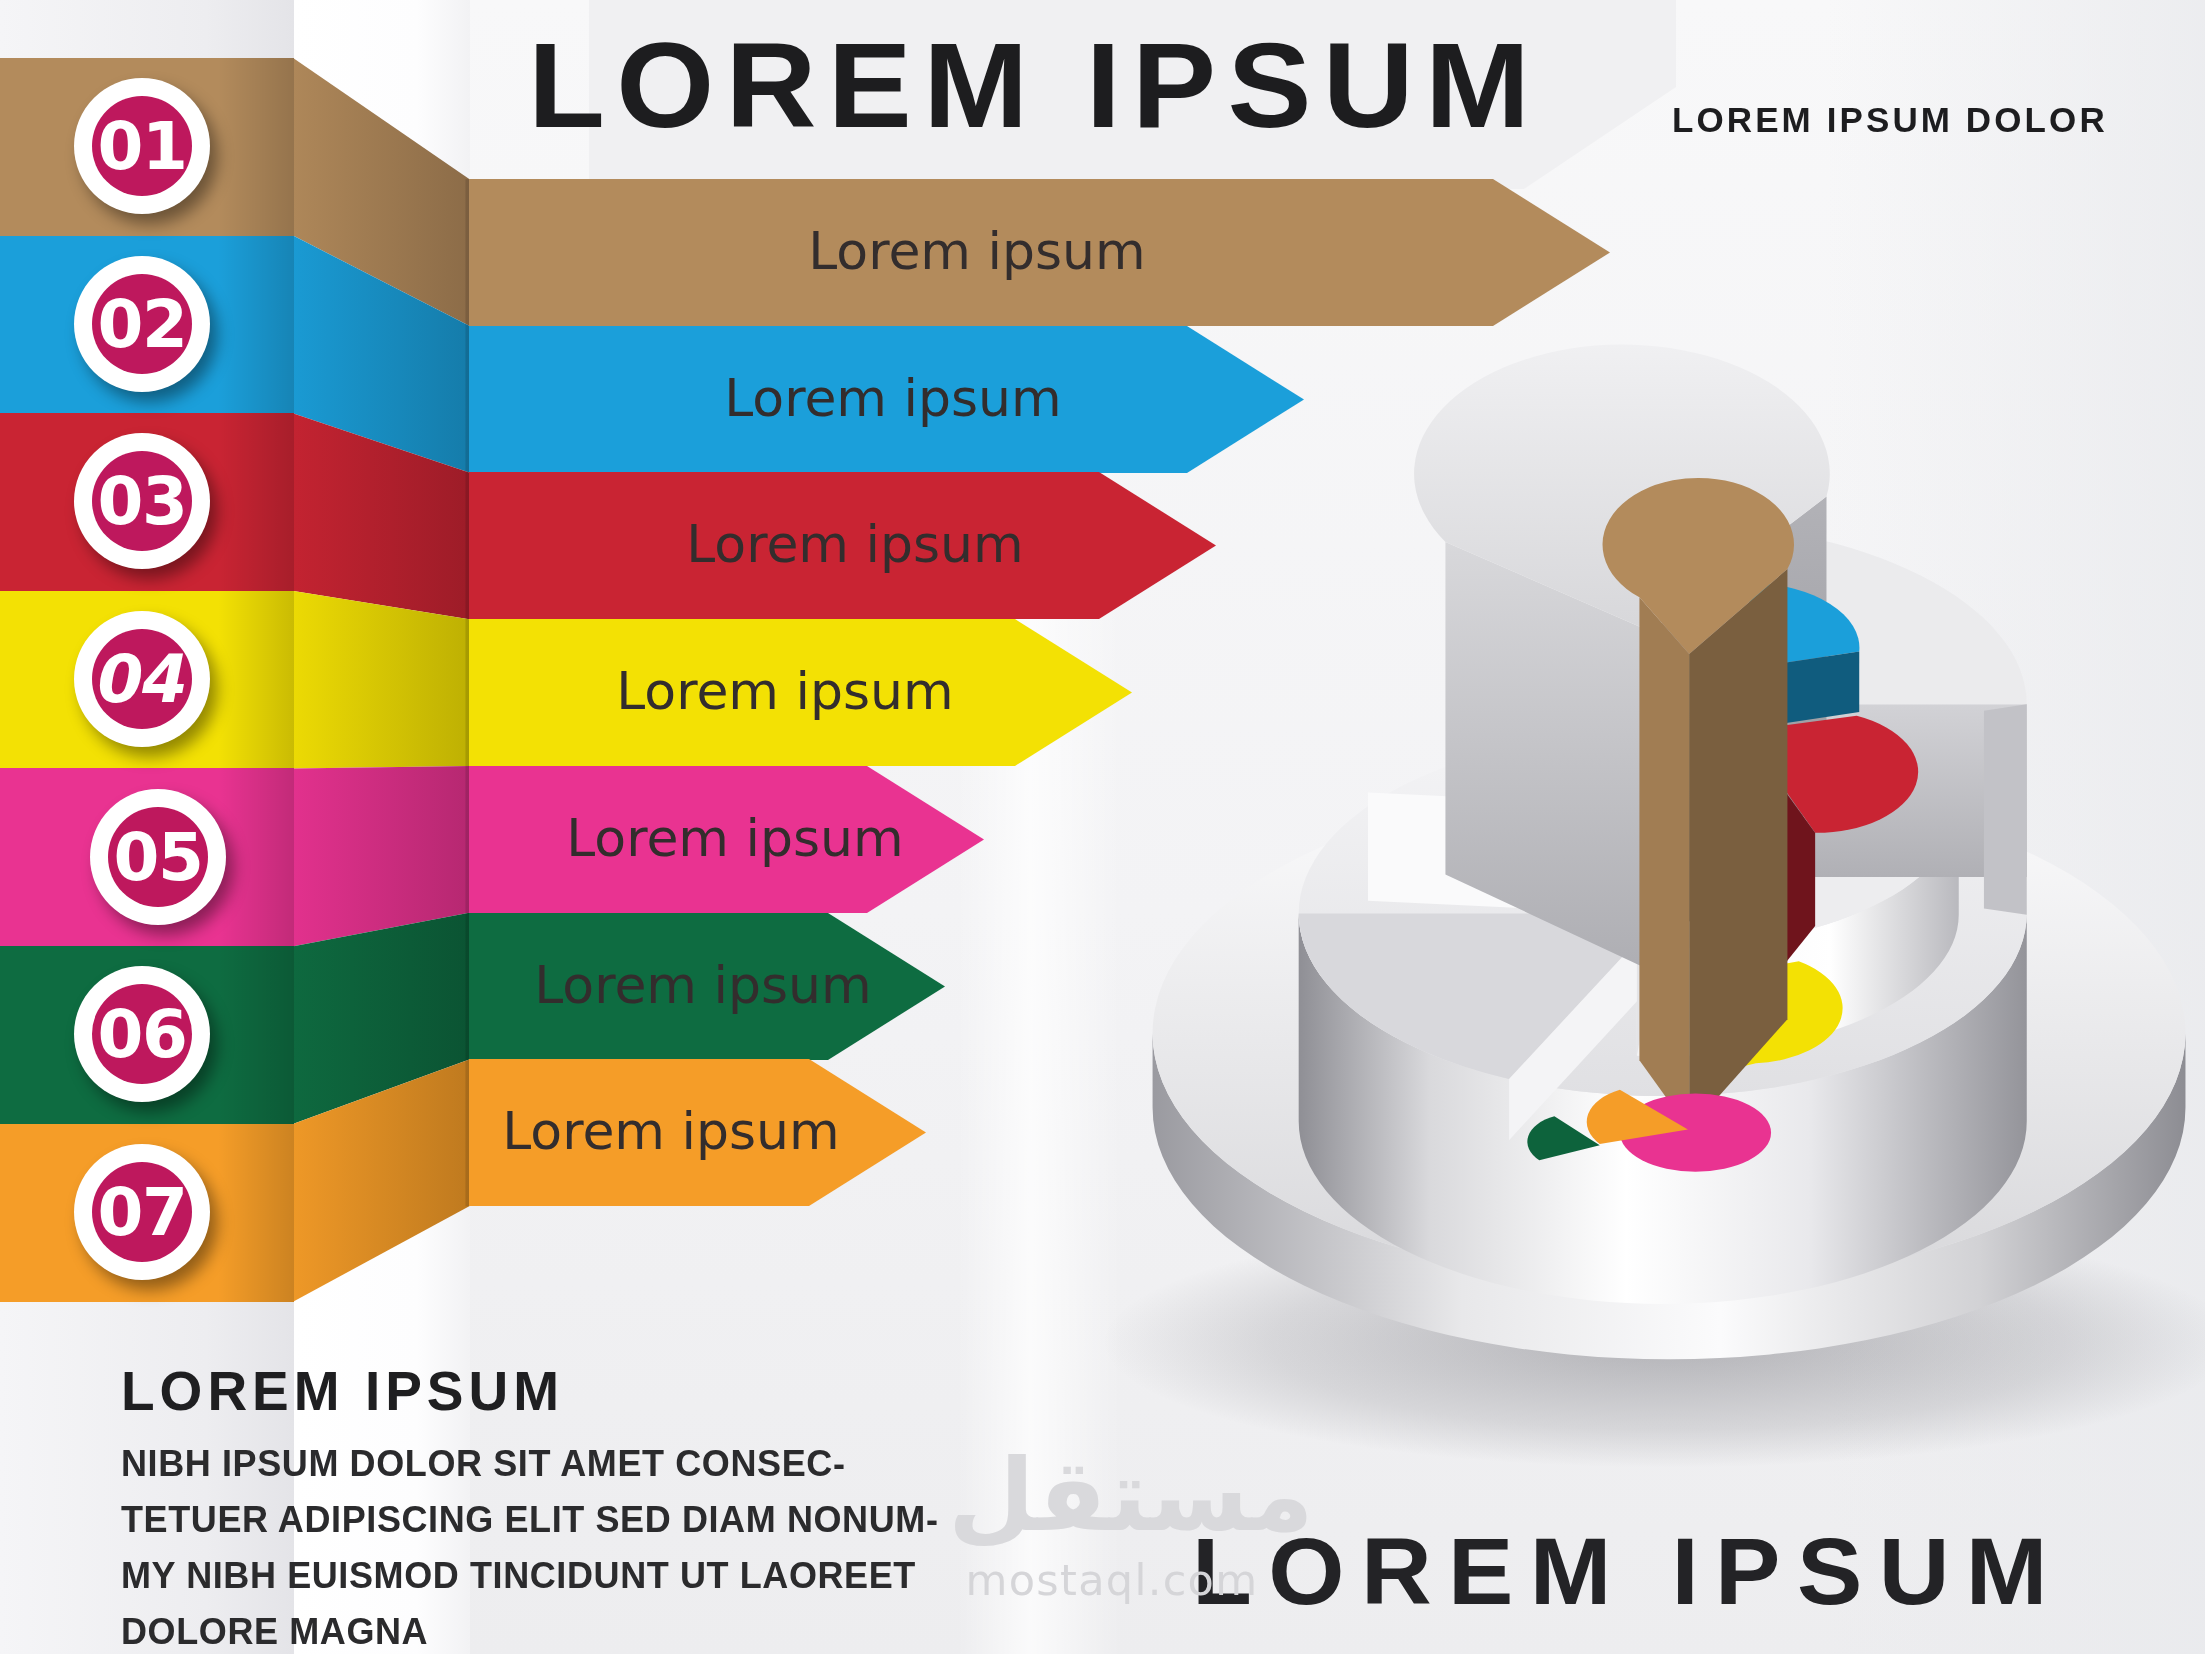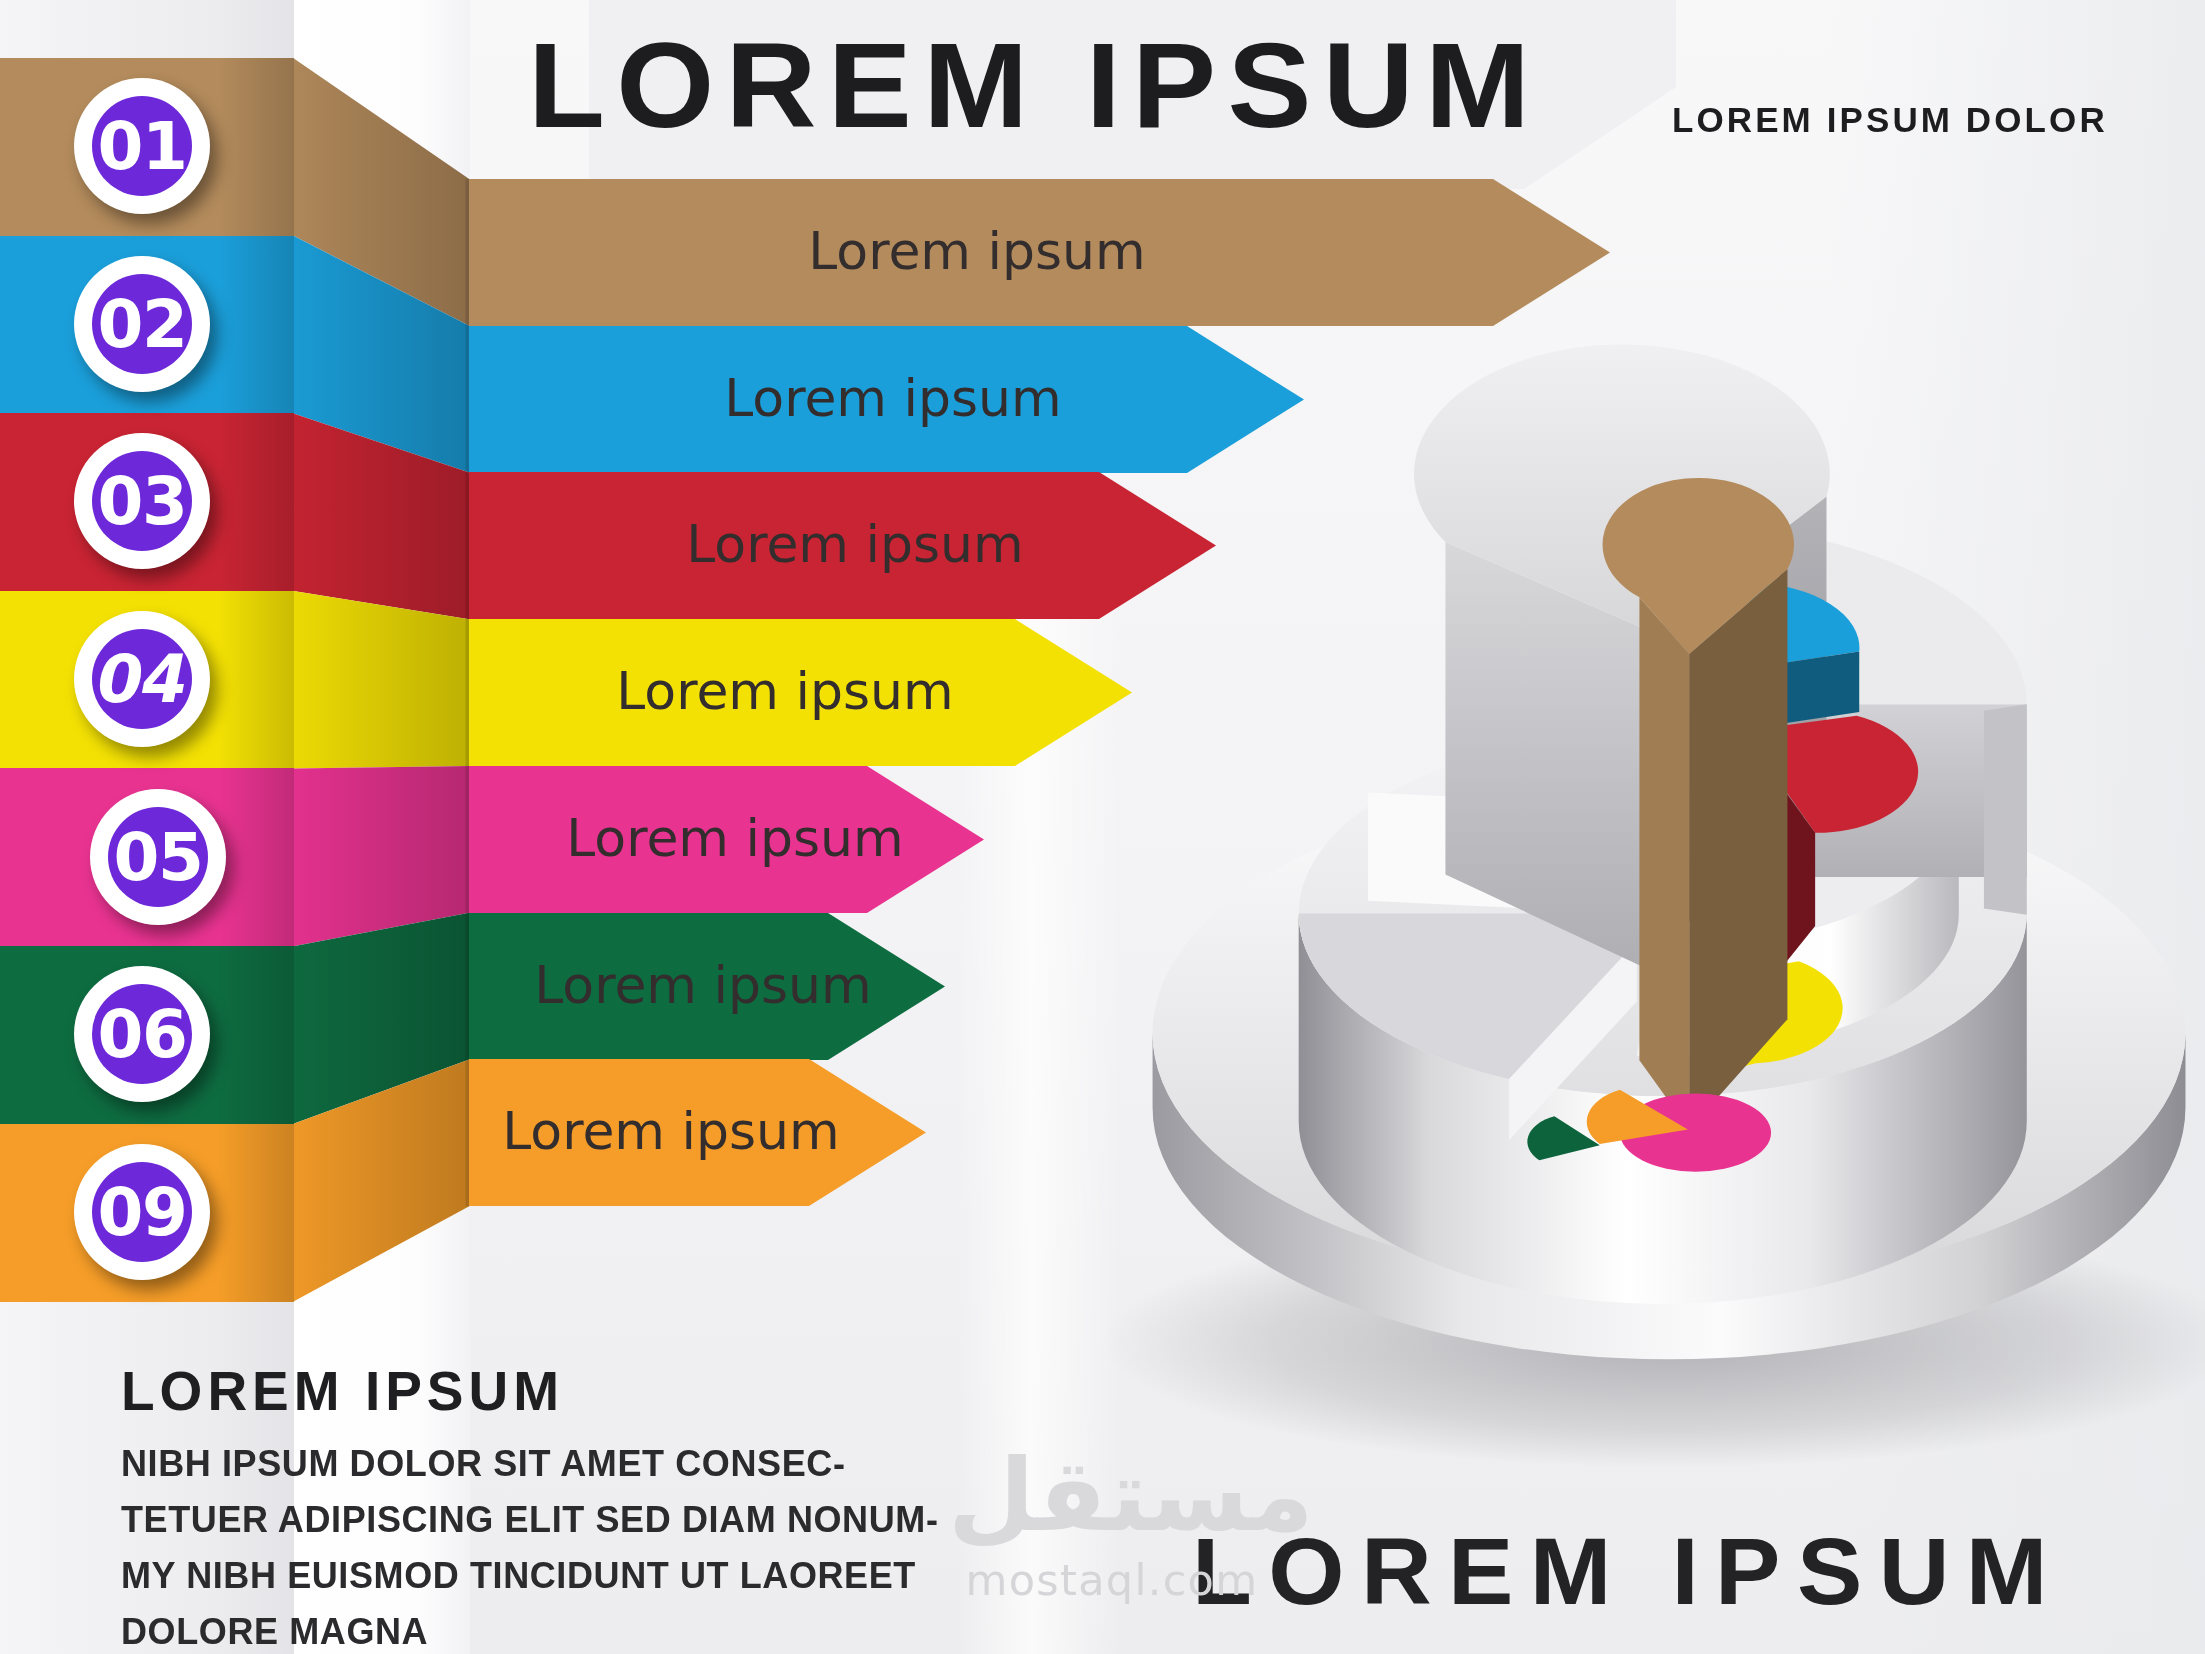--- a/index.html
+++ b/index.html
@@ -23,21 +23,21 @@
            letter-spacing:11.3px;white-space:nowrap;transform:scaleY(.96);transform-origin:top left;}
   #page-subtitle{left:1672px;top:100px;font-size:35px;font-weight:bold;color:#1d1d1f;
            letter-spacing:3.1px;white-space:nowrap;text-align:right;}
   
   .band{position:absolute;left:0;width:294px;height:178px;}
   .band .crease{position:absolute;right:0;top:0;width:76px;height:100%;
            background:linear-gradient(90deg,rgba(0,0,0,0) 0%,rgba(0,0,0,.17) 100%);}
   .badge{position:absolute;width:136px;height:136px;border-radius:50%;background:#ffffff;
            box-shadow:7.6px 10px 16.4px rgba(0,0,0,.40);}
   .badge .inner{position:absolute;left:18px;top:18px;width:100px;height:100px;border-radius:50%;
-           background:#6d28d9;display:flex;align-items:center;justify-content:center;}
+           background:#be185d;display:flex;align-items:center;justify-content:center;}
   .badge .num{color:#ffffff;font-family:"DejaVu Sans",sans-serif;font-weight:bold;font-size:66px;letter-spacing:-1.3px;}
   .arrow{position:absolute;filter:drop-shadow(10px 14px 10px rgba(40,40,55,.30));}
   .arrow .lbl{position:absolute;top:50%;transform:translate(-50%,-54%);
            font-family:"DejaVu Sans",sans-serif;font-size:52px;color:#332d2d;white-space:nowrap;}
   svg.layer{position:absolute;left:0;top:0;pointer-events:none;}
   
   #footer-heading{left:121px;top:1359px;font-size:55px;font-weight:bold;color:#1f1f21;letter-spacing:5px;white-space:nowrap;}
   #footer-paragraph{left:121px;top:1436px;font-size:36px;font-weight:bold;color:#2b2b2d;
            letter-spacing:0.6px;line-height:56px;white-space:nowrap;}
   #footer-big{left:1192px;top:1517px;font-size:98px;font-weight:bold;color:#232326;
@@ -272,21 +272,21 @@
           <span class="num">05</span>
         </div>
       </div>
       <div class="badge" style="left: 74px; top: 966px;">
         <div class="inner">
           <span class="num">06</span>
         </div>
       </div>
       <div class="badge" style="left: 74px; top: 1144px;">
         <div class="inner">
-          <span class="num">09</span>
+          <span class="num">07</span>
         </div>
       </div>
     </div>
 
   <div class="abs z50" id="page-title">LOREM IPSUM</div>
   <div class="abs z50" id="page-subtitle">LOREM IPSUM DOLOR</div>
 
   <div class="abs z50" id="footer-heading">LOREM IPSUM</div>
   <div class="abs z50" id="footer-paragraph">
       <div>NIBH IPSUM DOLOR SIT AMET  CONSEC-</div>

